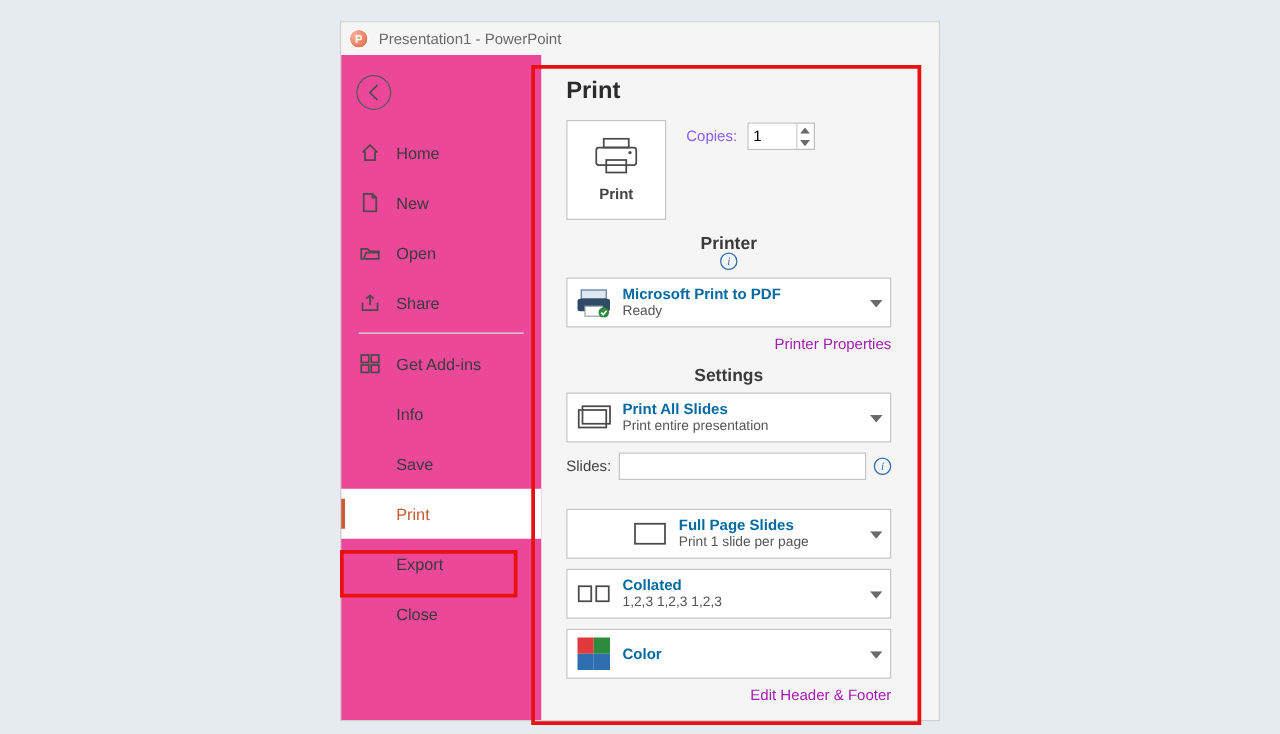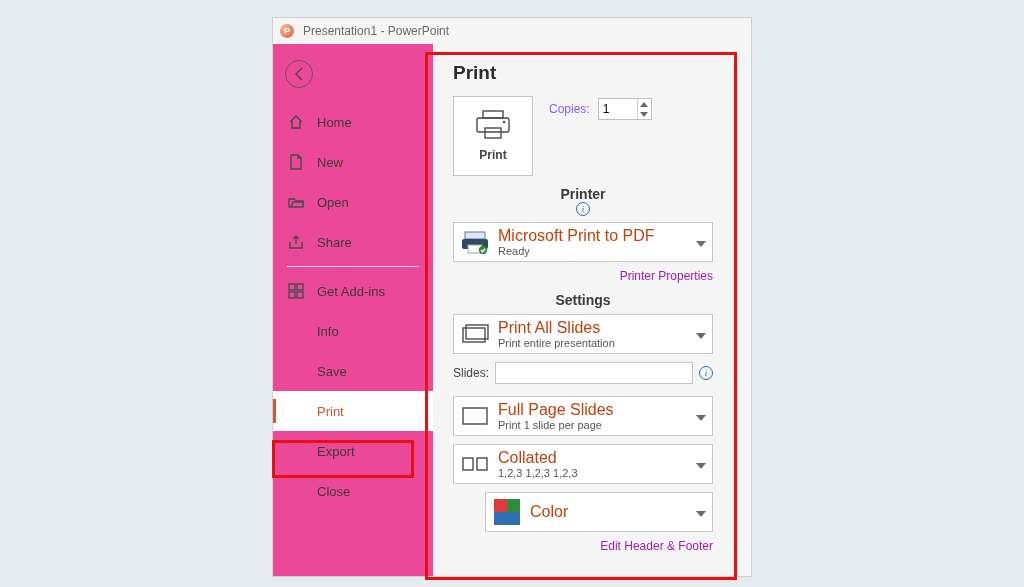--- a/index.html
+++ b/index.html
@@ -148,21 +148,21 @@
     margin-top:6px;
     border:1px solid #c6c6c6;background:#fff;
     display:flex;align-items:center;
     height:40px;
     position:relative; cursor:pointer;
     padding: 4px 20px 4px 6px;
     gap:8px;
   }
   .dropdown .dd-icon { width:30px;height:30px;display:flex;align-items:center;justify-content:center;flex-shrink:0;}
   .dropdown .dd-text { display:flex;flex-direction:column;line-height:1.2;}
-  .dropdown .dd-main { font-size:16px;color:#c2410c;}
+  .dropdown .dd-main { font-size:12px;color:#0369a1;font-weight:bold;}
   .dropdown .dd-sub  { font-size:11px;color:#555;}
   .dropdown .chev {
     position:absolute; right:6px; top:50%; transform:translateY(-50%);
   }
 
   .link-row { margin-top:4px; text-align:right;}
   .alink { font-size:12px; color:#a21caf; cursor:pointer;margin-left:32px;}
 
   .slides-row { display:flex; align-items:center; gap:6px; margin-top:8px;}
   .slides-row label{ font-size:12px;color:#444;}
@@ -342,21 +342,21 @@
           </svg>
       </span>
     </div>
 
     <div class="slides-row">
       <label>Slides:</label>
       <input class="slides-input" type="text" style="">
       <span class="info-icon">i</span>
     </div>
 
-    <div class="dropdown" style="margin-top:12px;">
+    <div class="dropdown" style="margin-top:23px;justify-content:center;">
       <span class="dd-icon">
         <svg width="28" height="20" viewBox="0 0 28 20">
             <rect class="stroke" x="2" y="2" width="24" height="16"></rect>
           </svg>
       </span>
       <span class="dd-text">
         <span class="dd-main">Full Page Slides</span>
         <span class="dd-sub">Print 1 slide per page</span>
       </span>
       <span class="chev">
@@ -377,21 +377,21 @@
         <span class="dd-main">Collated</span>
         <span class="dd-sub">1,2,3    1,2,3    1,2,3</span>
       </span>
       <span class="chev">
         <svg width="10" height="6" viewBox="0 0 10 6">
             <path d="M0 0 L5 6 L10 0" fill="#6a6a6a"></path>
           </svg>
       </span>
     </div>
 
-    <div class="dropdown" style="margin-top:8px;margin-left:32px;">
+    <div class="dropdown" style="margin-top:8px;">
       <span class="dd-icon">
         <div class="color-swatch">
             <div></div>
             <div></div>
             <div></div>
             <div></div>
           </div>
       </span>
       <span class="dd-text">
         <span class="dd-main">Color</span>

